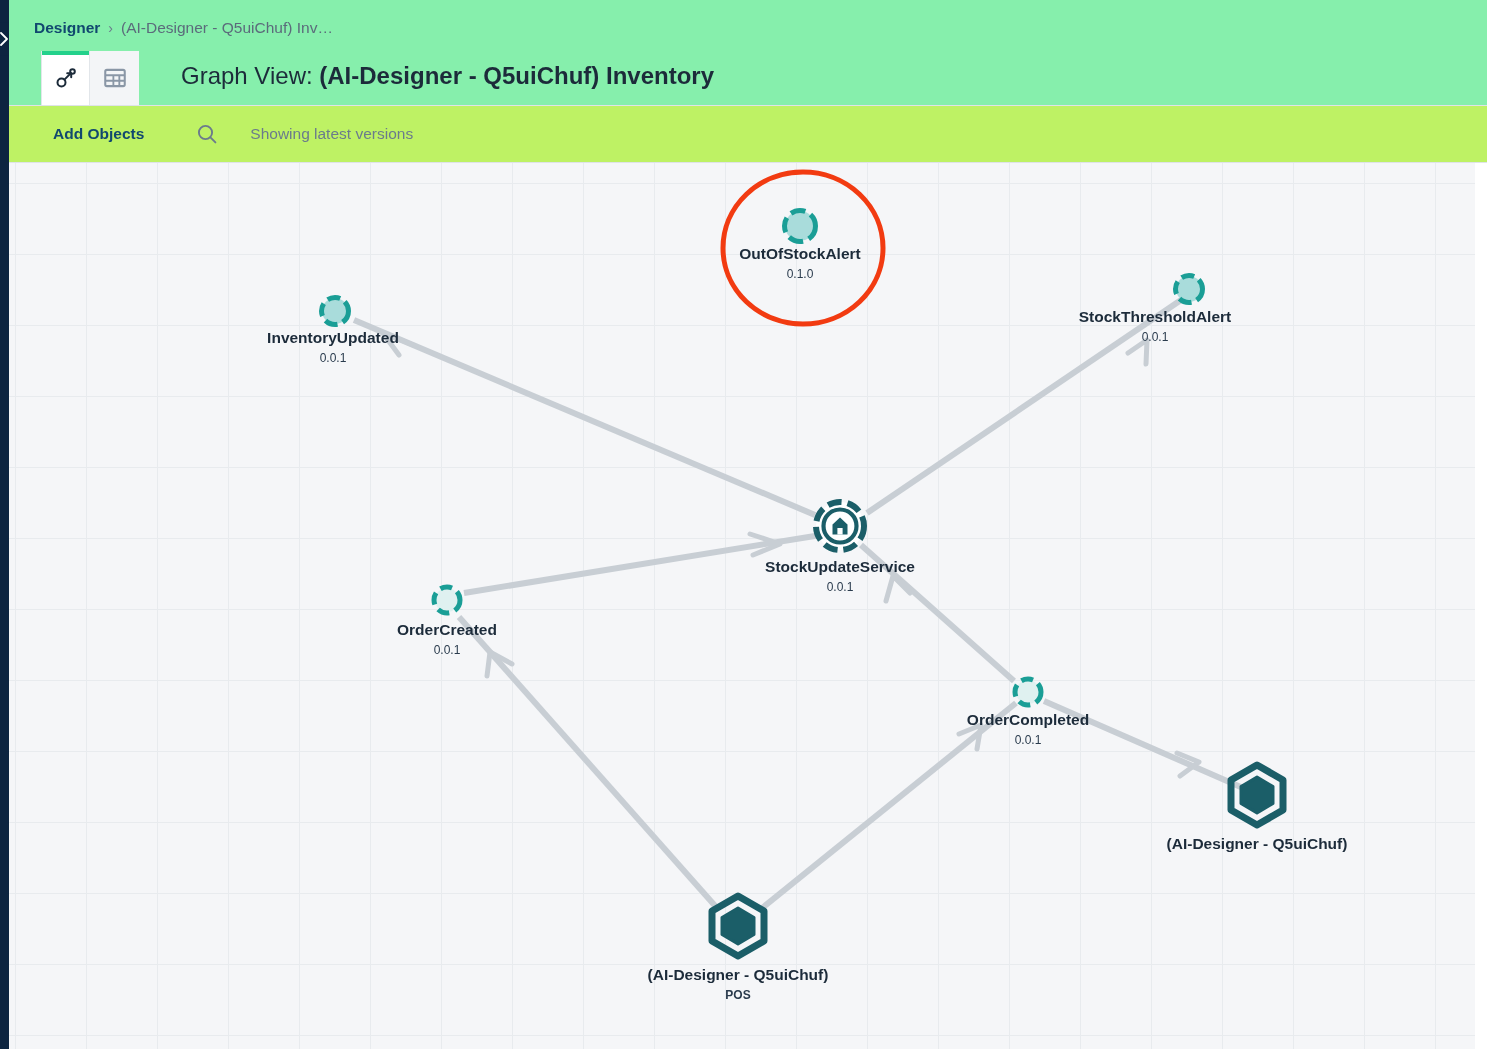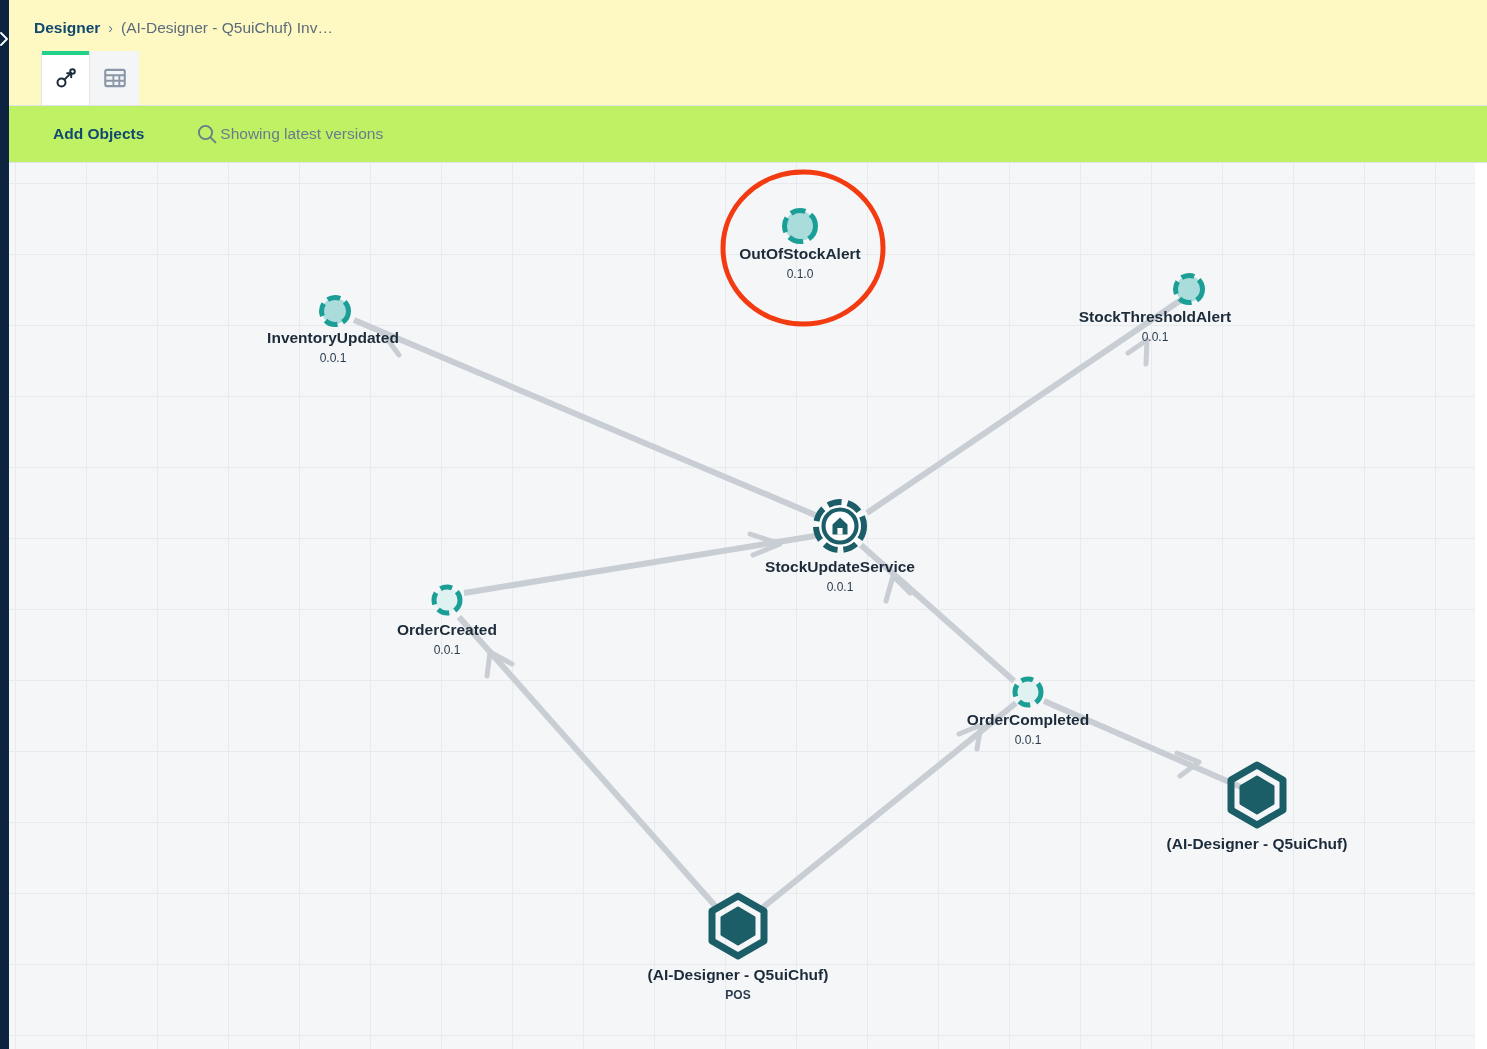--- a/index.html
+++ b/index.html
@@ -46,21 +46,21 @@
   }
   .rail-toggle svg { display: block; }
 
   
   .header {
     position: absolute;
     left: 9px;
     top: 0;
     right: 0;
     height: 106px;
-    background: #fef9c3;
+    background: #86efac;
     border-bottom: 1px solid #dfe3e8;
     box-sizing: border-box;
   }
 
   .breadcrumb {
     position: absolute;
     left: 25px;
     top: 19px;
     display: flex;
     align-items: baseline;
@@ -156,20 +156,21 @@
   .search-btn {
     margin-left: 50px;
     width: 26px;
     height: 26px;
     display: flex;
     align-items: center;
     justify-content: center;
     cursor: pointer;
   }
   .showing-versions {
+    margin-left: 30px;
     color: #6b7b8c;
     font-size: 15.5px;
     white-space: nowrap;
   }
 
   
   .canvas {
     position: absolute;
     left: 9px;
     top: 163px;
@@ -248,20 +249,24 @@
         </svg>
       </div>
       <div class="tab inactive">
         <svg width="26" height="26" viewBox="0 0 24 24" aria-hidden="true">
           <rect x="3" y="4.5" width="18" height="15" rx="1.6" fill="none" stroke="#8a97a6" stroke-width="1.9"></rect>
           <path d="M3 9.5 H21 M3 14.5 H21 M10.5 9.5 V19.5 M16 9.5 V19.5" stroke="#8a97a6" stroke-width="1.7"></path>
         </svg>
       </div>
     </div>
 
+    <div class="view-title">
+      <span class="vt-label">Graph View:</span>
+      <span class="vt-name">(AI-Designer - Q5uiChuf) Inventory</span>
+    </div>
   </div>
 
   <div class="toolbar">
     <div class="add-objects">Add Objects</div>
     <div class="search-btn">
       <svg width="24" height="24" viewBox="0 0 24 24" aria-hidden="true">
         <circle cx="10.5" cy="10.5" r="6.6" fill="none" stroke="#6b7b8c" stroke-width="1.9"></circle>
         <path d="M15.4 15.4 L20.4 20.4" stroke="#6b7b8c" stroke-width="1.9" stroke-linecap="round"></path>
       </svg>
     </div>

